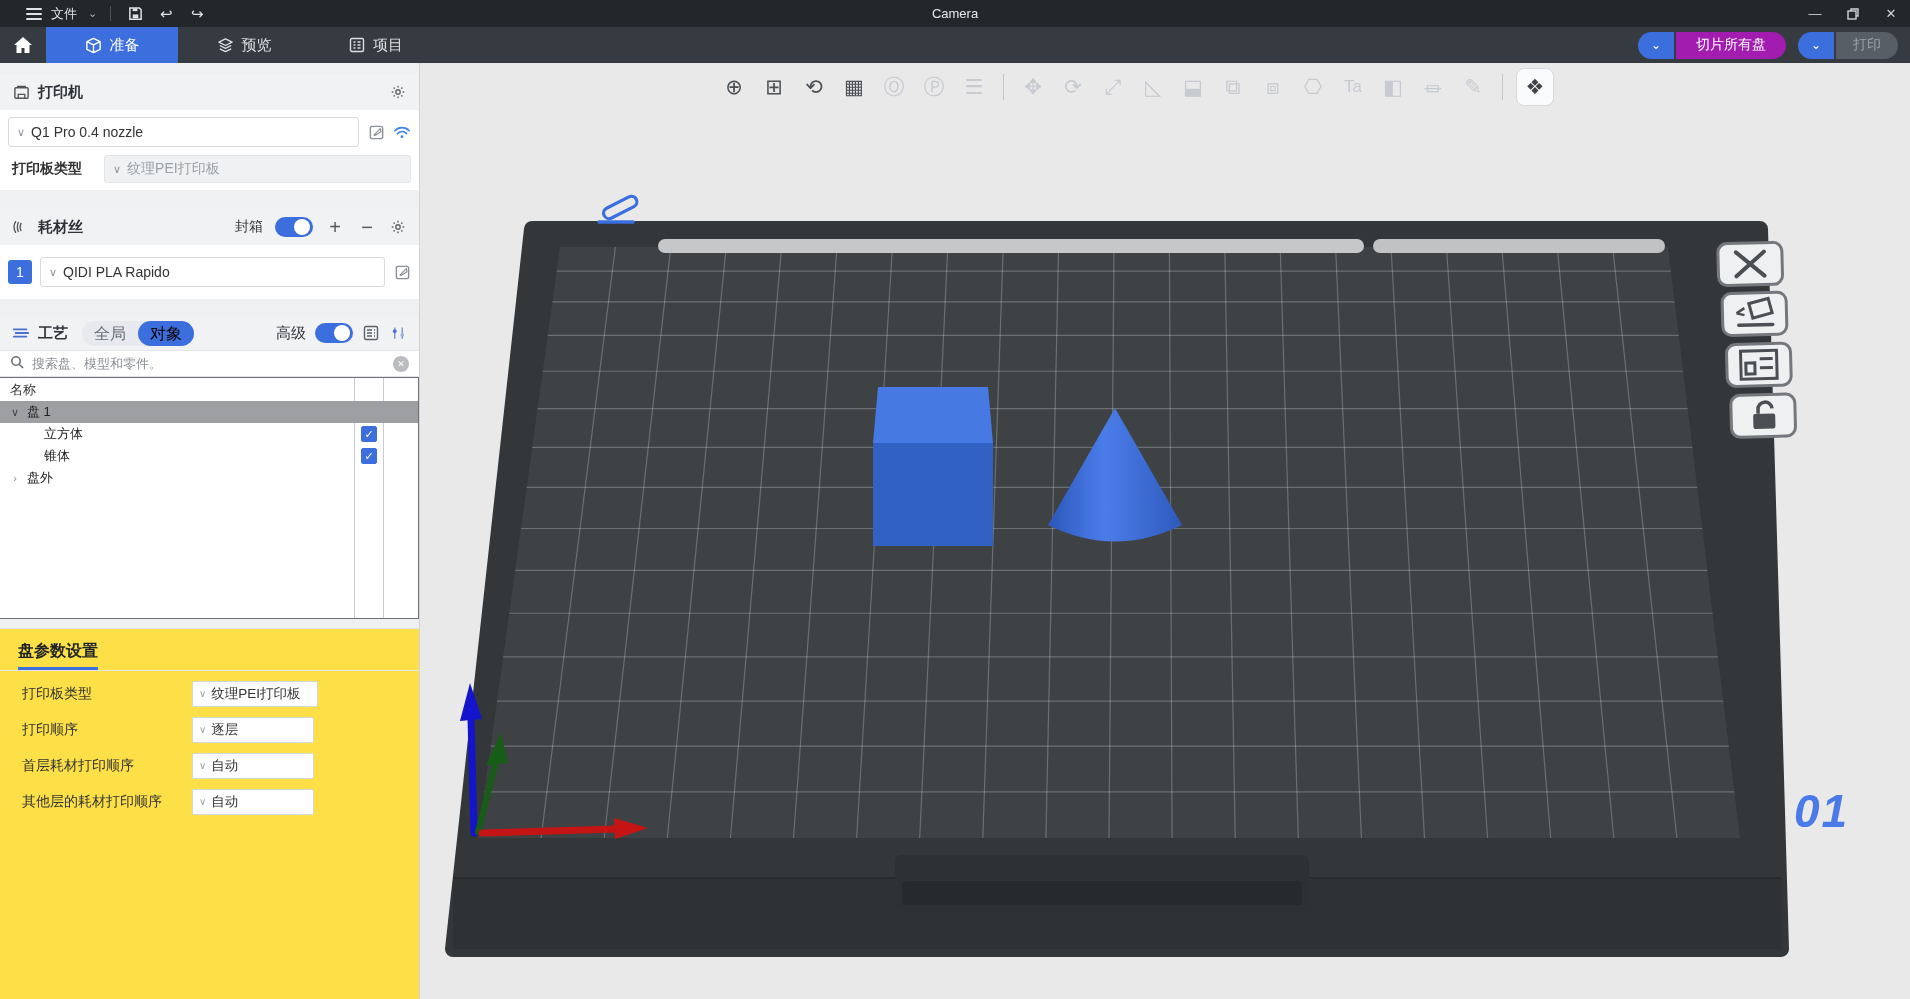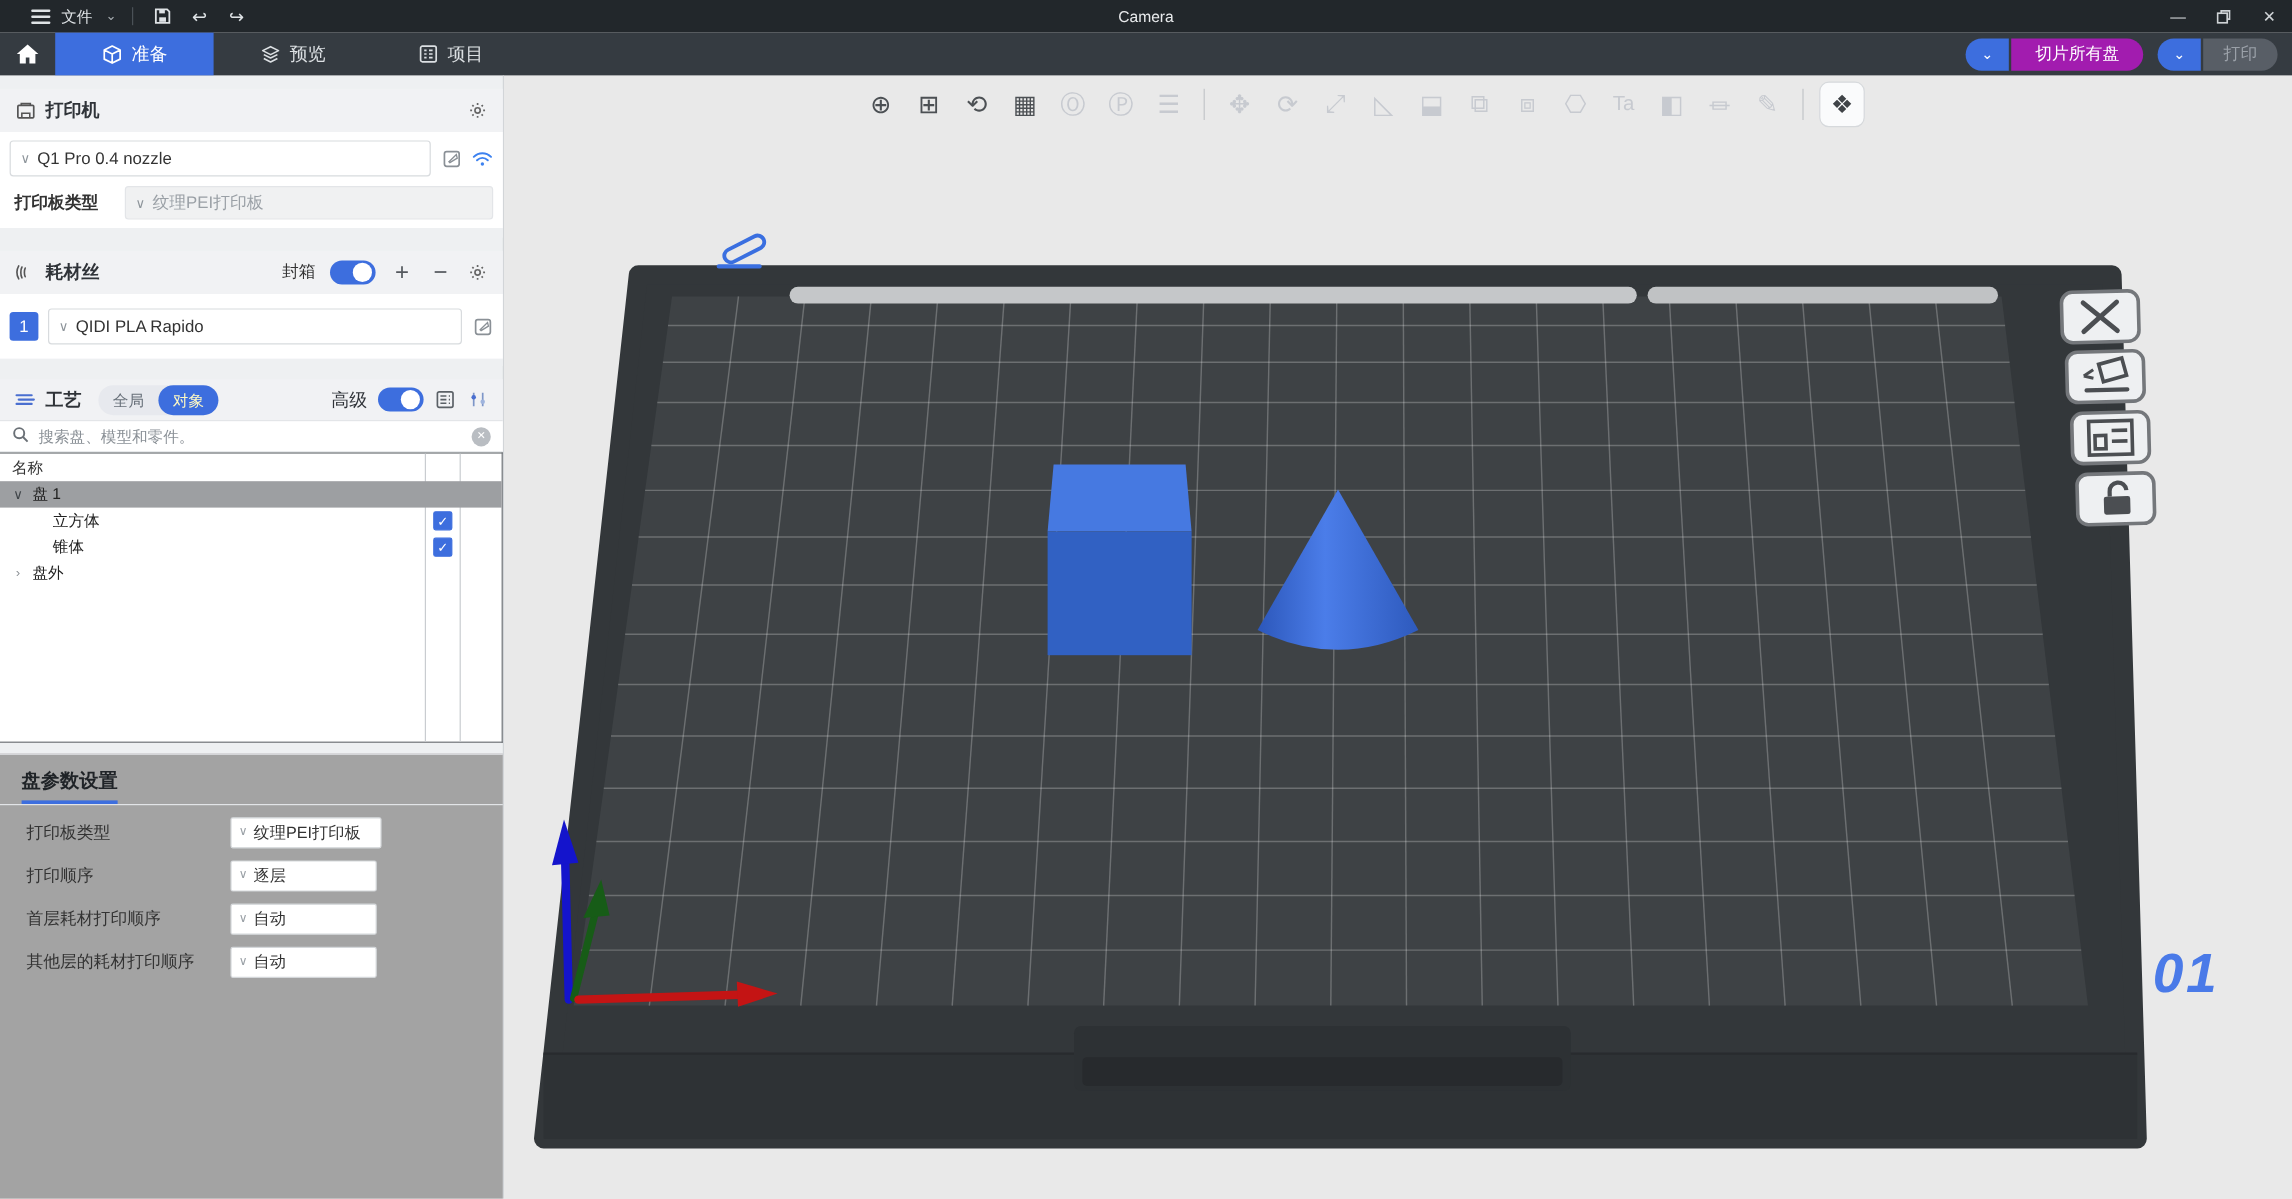--- a/index.html
+++ b/index.html
@@ -54,41 +54,41 @@
   .switch[data-on="true"]{background:#3d6ede;}
   .switch::after{content:"";position:absolute;top:2px;left:3px;width:16px;height:16px;border-radius:50%;background:#fff;}
   .switch[data-on="true"]::after{left:auto;right:3px;}
   .pm{font-size:20px;color:#55595e;width:20px;text-align:center;line-height:20px;}
   .fil-right{margin-left:auto;display:flex;align-items:center;gap:12px;font-weight:400;font-size:14px;color:#333;}
   .fil-row{gap:8px;}
   .slotbadge{width:24px;height:24px;background:#3d6ede;color:#fff;border-radius:3px;display:flex;align-items:center;justify-content:center;font-size:14px;flex:0 0 auto;}
   .fil-row .combo{flex:1;}
   .proc-head{height:34px;}
   .pill{display:flex;align-items:center;background:#e7e9ee;border-radius:13px;height:25px;margin-left:6px;font-weight:400;}
-  .pill .seg{padding:0 12px;font-size:13px;color:#68707a;line-height:25px;}
-  .pill .seg[data-active="true"]{background:#3d6ede;color:#fef9c3;border-radius:13px;}
+  .pill .seg{padding:0 12px;font-size:16px;color:#68707a;line-height:25px;}
+  .pill .seg[data-active="true"]{background:#3d6ede;color:#000000;border-radius:13px;}
   .proc-right{margin-left:auto;display:flex;align-items:center;gap:9px;font-weight:400;}
   .searchrow{height:27px;background:#fff;border-top:1px solid #e3e5e8;border-bottom:1px solid #e3e5e8;display:flex;align-items:center;gap:8px;padding:0 10px;}
   .searchrow input{flex:1;border:0;outline:0;font-size:13px;color:#333;background:transparent;font-family:inherit;}
   .searchrow input::placeholder{color:#8a9096;}
   .clearbtn{width:16px;height:16px;border-radius:50%;background:#b9bdc2;color:#fff;font-size:9px;display:flex;align-items:center;justify-content:center;}
   .tree{position:relative;height:242px;background:#fff;border:1px solid #6d7control;border:1px solid #6d7175;border-left:none;border-right:1px solid #6d7175;}
   .tcol{position:absolute;top:0;bottom:0;width:1px;background:#c9ccd0;}
   .tree-head{height:23px;display:flex;align-items:center;padding-left:10px;font-size:13px;color:#333;}
   .trow{height:22px;display:flex;align-items:center;font-size:13px;color:#222;position:relative;}
   .trow[data-selected="true"]{background:#9d9fa2;}
   .texp{width:16px;margin-left:7px;text-align:center;color:#3e4347;font-size:11px;}
   .texp.light{color:#8a8f94;}
   .tlabel{margin-left:4px;}
   .tchild{padding-left:40px;}
   .tcheck{position:absolute;right:41px;top:3px;width:16px;height:16px;border-radius:2px;border:1px solid #b8bcc0;background:#fff;}
   .tcheck[data-checked="true"]{background:#3d6ede;border-color:#3d6ede;}
   .tcheck[data-checked="true"]::after{content:"✓";position:absolute;inset:0;color:#fff;font-size:11px;display:flex;align-items:center;justify-content:center;}
 
-  .settings{flex:1;background:#a3a3a3;margin-top:9px;border-top:1px solid #e0e2e5;padding-top:12px;}
+  .settings{flex:1;background:#fde047;margin-top:9px;border-top:1px solid #e0e2e5;padding-top:12px;}
   .set-title{margin-left:18px;display:inline-block;font-size:16px;font-weight:700;color:#1f2327;padding-bottom:5px;border-bottom:3px solid #3d6ede;}
   .set-hr{height:1px;background:#e2e4e7;margin-top:0;}
   .srow{display:flex;align-items:center;margin:9px 14px 0 22px;min-height:27px;}
   .srow .slabel{width:170px;font-size:14px;color:#333;line-height:1.25;}
   .scombo{width:122px;height:26px;border:1px solid #d4d7da;border-radius:2px;background:#fff;display:flex;align-items:center;gap:5px;padding:0 6px;font-size:13.5px;color:#333;}
   .scombo .chev{color:#9aa0a6;font-size:10px;}
   .scheck{width:16px;height:16px;border:1px solid #b4b8bc;border-radius:2px;background:#fff;}
 
   
   .viewport{position:relative;flex:1;background:#e9e9e9;overflow:hidden;}

